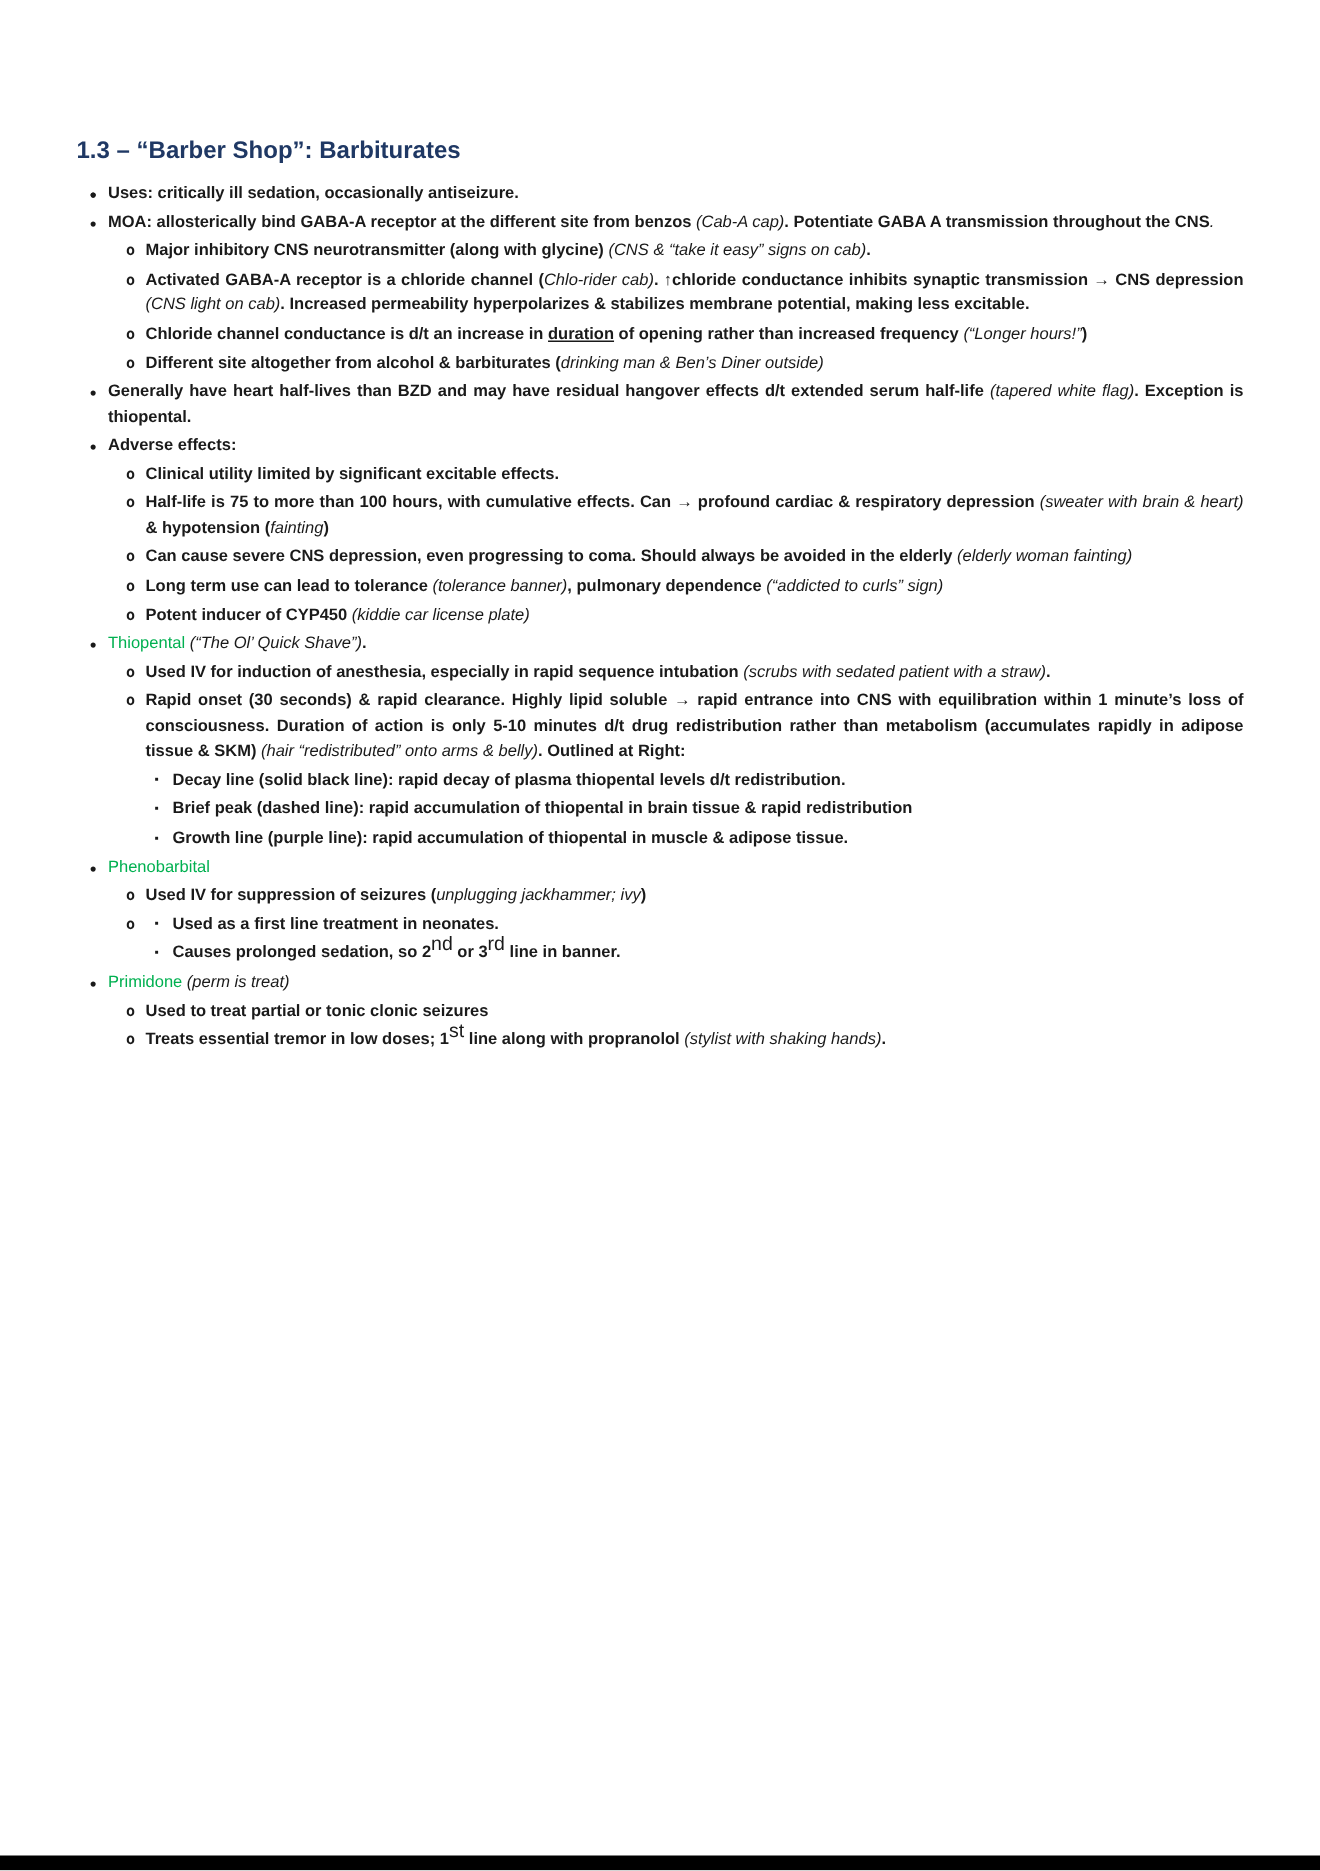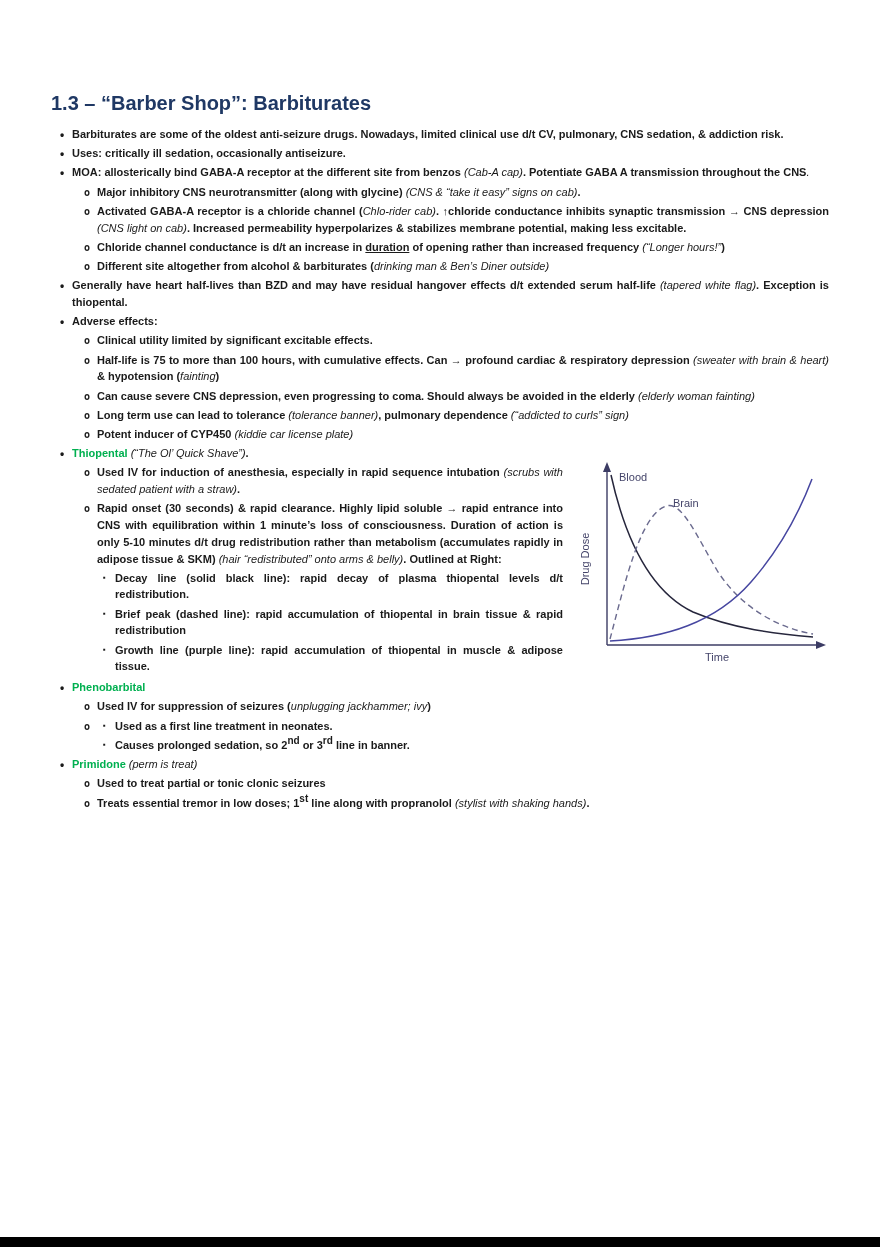--- a/index.html
+++ b/index.html
@@ -14,39 +14,39 @@
     color: #1a1a1a;
     overflow: hidden;
   }
   .content {
     position: absolute;
     left: 51px;
     top: 92px;
     width: 778px;
   }
   .doc-title {
-    font-size: 20px;
+    font-size: 16px;
     font-weight: bold;
     color: var(--title-color, #1f3864);
     margin-bottom: 11px;
   }
   .notes { font-size: 11px; line-height: 1.52; font-weight: normal; }
   .item { position: relative; text-align: justify; margin-bottom: 2.5px; }
   .l1 { margin-left: 9px;  padding-left: 12px; }
   .l2 { margin-left: 33px; padding-left: 13px; }
   .l3 { margin-left: 52px; padding-left: 12px; }
   .bullet { position: absolute; left: 0; top: 0; }
   .b1 { font-weight: bold; font-size: 12px; }
   .b2 { font-family: "DejaVu Sans Mono", monospace; font-weight: bold; font-size: 10px; top: 1px; }
   .b3 { font-size: 8px; top: 2px; }
   .run-b { font-weight: bold; }
   .run-r { font-weight: normal; font-style: italic; }
-  .run-g { font-weight: bold; color: var(--drug-color, #00b050); }
+  .run-g { font-weight: normal; color: var(--drug-color, #00b050); }
   .run-u { font-weight: bold; text-decoration: underline; }
-  sup.run-s { font-weight: bold; font-size: 10px; line-height: 0; }
+  sup.run-s { font-weight: normal; font-size: 13px; line-height: 0; }
   .figure {
     float: right;
     width: 252px;
     height: 218px;
     margin: 10px 0 6px 14px;
   }
   #sec-bottom { clear: both; }
   .chart-label { font-size: 11px; fill: #45456a; font-family: "Liberation Sans", sans-serif; }
   .bottom-bar {
     position: absolute;
@@ -59,57 +59,37 @@
 <body>
 
 <div class="page">
   <div class="content">
 
     <h1 class="doc-title">1.3 – “Barber Shop”: Barbiturates</h1>
 
     <div class="notes">
 
       <div id="sec-top">
-          <div class="item l1"><span class="bullet b1">•</span><span class="run-b">Barbiturates are some of the oldest anti-seizure drugs. Nowadays, limited clinical use d/t CV, pulmonary, CNS sedation, &amp; addiction risk.</span></div>
+          <div class="item l1"><span class="bullet b1">•</span></div>
           <div class="item l1"><span class="bullet b1">•</span><span class="run-b">Uses: critically ill sedation, occasionally antiseizure.</span></div>
           <div class="item l1"><span class="bullet b1">•</span><span class="run-b">MOA: allosterically bind GABA-A receptor at the different site from benzos </span><span class="run-r">(Cab-A cap)</span><span class="run-b">. Potentiate GABA A transmission throughout the CNS</span><span class="run-r">.</span></div>
           <div class="item l2"><span class="bullet b2">o</span><span class="run-b">Major inhibitory CNS neurotransmitter (along with glycine) </span><span class="run-r">(CNS &amp; “take it easy” signs on cab)</span><span class="run-b">.</span></div>
           <div class="item l2"><span class="bullet b2">o</span><span class="run-b">Activated GABA-A receptor is a chloride channel (</span><span class="run-r">Chlo-rider cab)</span><span class="run-b">. ↑chloride conductance inhibits synaptic transmission → CNS depression </span><span class="run-r">(CNS light on cab)</span><span class="run-b">. Increased permeability hyperpolarizes &amp; stabilizes membrane potential, making less excitable.</span></div>
           <div class="item l2"><span class="bullet b2">o</span><span class="run-b">Chloride channel conductance is d/t an increase in </span><span class="run-u">duration</span><span class="run-b"> of opening rather than increased frequency </span><span class="run-r">(“Longer hours!”</span><span class="run-b">)</span></div>
           <div class="item l2"><span class="bullet b2">o</span><span class="run-b">Different site altogether from alcohol &amp; barbiturates (</span><span class="run-r">drinking man &amp; Ben’s Diner outside)</span></div>
           <div class="item l1"><span class="bullet b1">•</span><span class="run-b">Generally have heart half-lives than BZD and may have residual hangover effects d/t extended serum half-life </span><span class="run-r">(tapered white flag)</span><span class="run-b">. Exception is thiopental.</span></div>
           <div class="item l1"><span class="bullet b1">•</span><span class="run-b">Adverse effects:</span></div>
           <div class="item l2"><span class="bullet b2">o</span><span class="run-b">Clinical utility limited by significant excitable effects.</span></div>
           <div class="item l2"><span class="bullet b2">o</span><span class="run-b">Half-life is 75 to more than 100 hours, with cumulative effects. Can → profound cardiac &amp; respiratory depression </span><span class="run-r">(sweater with brain &amp; heart)</span><span class="run-b"> &amp; hypotension (</span><span class="run-r">fainting</span><span class="run-b">)</span></div>
           <div class="item l2"><span class="bullet b2">o</span><span class="run-b">Can cause severe CNS depression, even progressing to coma. Should always be avoided in the elderly </span><span class="run-r">(elderly woman fainting)</span></div>
           <div class="item l2"><span class="bullet b2">o</span><span class="run-b">Long term use can lead to tolerance </span><span class="run-r">(tolerance banner)</span><span class="run-b">, pulmonary dependence </span><span class="run-r">(“addicted to curls” sign)</span></div>
           <div class="item l2"><span class="bullet b2">o</span><span class="run-b">Potent inducer of CYP450 </span><span class="run-r">(kiddie car license plate)</span></div>
         </div>
 
       <div id="sec-thio">
-        <figure class="figure">
-          <svg width="252" height="218" viewBox="0 0 252 218">
-
-            <line x1="30" y1="190" x2="30" y2="14" stroke="#3c3c64" stroke-width="1.4"></line>
-            <polygon points="26,17 30,7 34,17" fill="#3c3c64"></polygon>
-            <line x1="30" y1="190" x2="240" y2="190" stroke="#3c3c64" stroke-width="1.4"></line>
-            <polygon points="239,186 249,190 239,194" fill="#3c3c64"></polygon>
-
-            <path d="M 34,20 C 50,92 76,138 116,157 C 156,174 200,179 236,182" fill="none" stroke="#26263c" stroke-width="1.5"></path>
-
-            <path d="M 33,184 C 48,128 63,60 89,51 C 105,46 119,80 141,117 C 165,153 201,173 236,179" fill="none" stroke="#6a6a8e" stroke-width="1.4" stroke-dasharray="6 4"></path>
-
-            <path d="M 33,186 C 88,183 138,168 174,127 C 202,95 222,58 235,24" fill="none" stroke="#4646a0" stroke-width="1.5"></path>
-
-            <text class="chart-label" x="42" y="26">Blood</text>
-            <text class="chart-label" x="96" y="52">Brain</text>
-            <text class="chart-label" x="12" y="104" text-anchor="middle" transform="rotate(-90 12 104)">Drug Dose</text>
-            <text class="chart-label" x="140" y="206" text-anchor="middle">Time</text>
-          </svg>
-        </figure>
 
       <div class="item l1"><span class="bullet b1">•</span><span class="run-g">Thiopental </span><span class="run-r">(“The Ol’ Quick Shave”)</span><span class="run-b">.</span></div>
           <div class="item l2"><span class="bullet b2">o</span><span class="run-b">Used IV for induction of anesthesia, especially in rapid sequence intubation </span><span class="run-r">(scrubs with sedated patient with a straw)</span><span class="run-b">.</span></div>
           <div class="item l2"><span class="bullet b2">o</span><span class="run-b">Rapid onset (30 seconds) &amp; rapid clearance. Highly lipid soluble → rapid entrance into CNS with equilibration within 1 minute’s loss of consciousness. Duration of action is only 5-10 minutes d/t drug redistribution rather than metabolism (accumulates rapidly in adipose tissue &amp; SKM) </span><span class="run-r">(hair “redistributed” onto arms &amp; belly)</span><span class="run-b">. Outlined at Right:</span></div>
           <div class="item l3"><span class="bullet b3">▪</span><span class="run-b">Decay line (solid black line): rapid decay of plasma thiopental levels d/t redistribution.</span></div>
           <div class="item l3"><span class="bullet b3">▪</span><span class="run-b">Brief peak (dashed line): rapid accumulation of thiopental in brain tissue &amp; rapid redistribution</span></div>
           <div class="item l3"><span class="bullet b3">▪</span><span class="run-b">Growth line (purple line): rapid accumulation of thiopental in muscle &amp; adipose tissue.</span></div>
         </div>
 
       <div id="sec-bottom">

